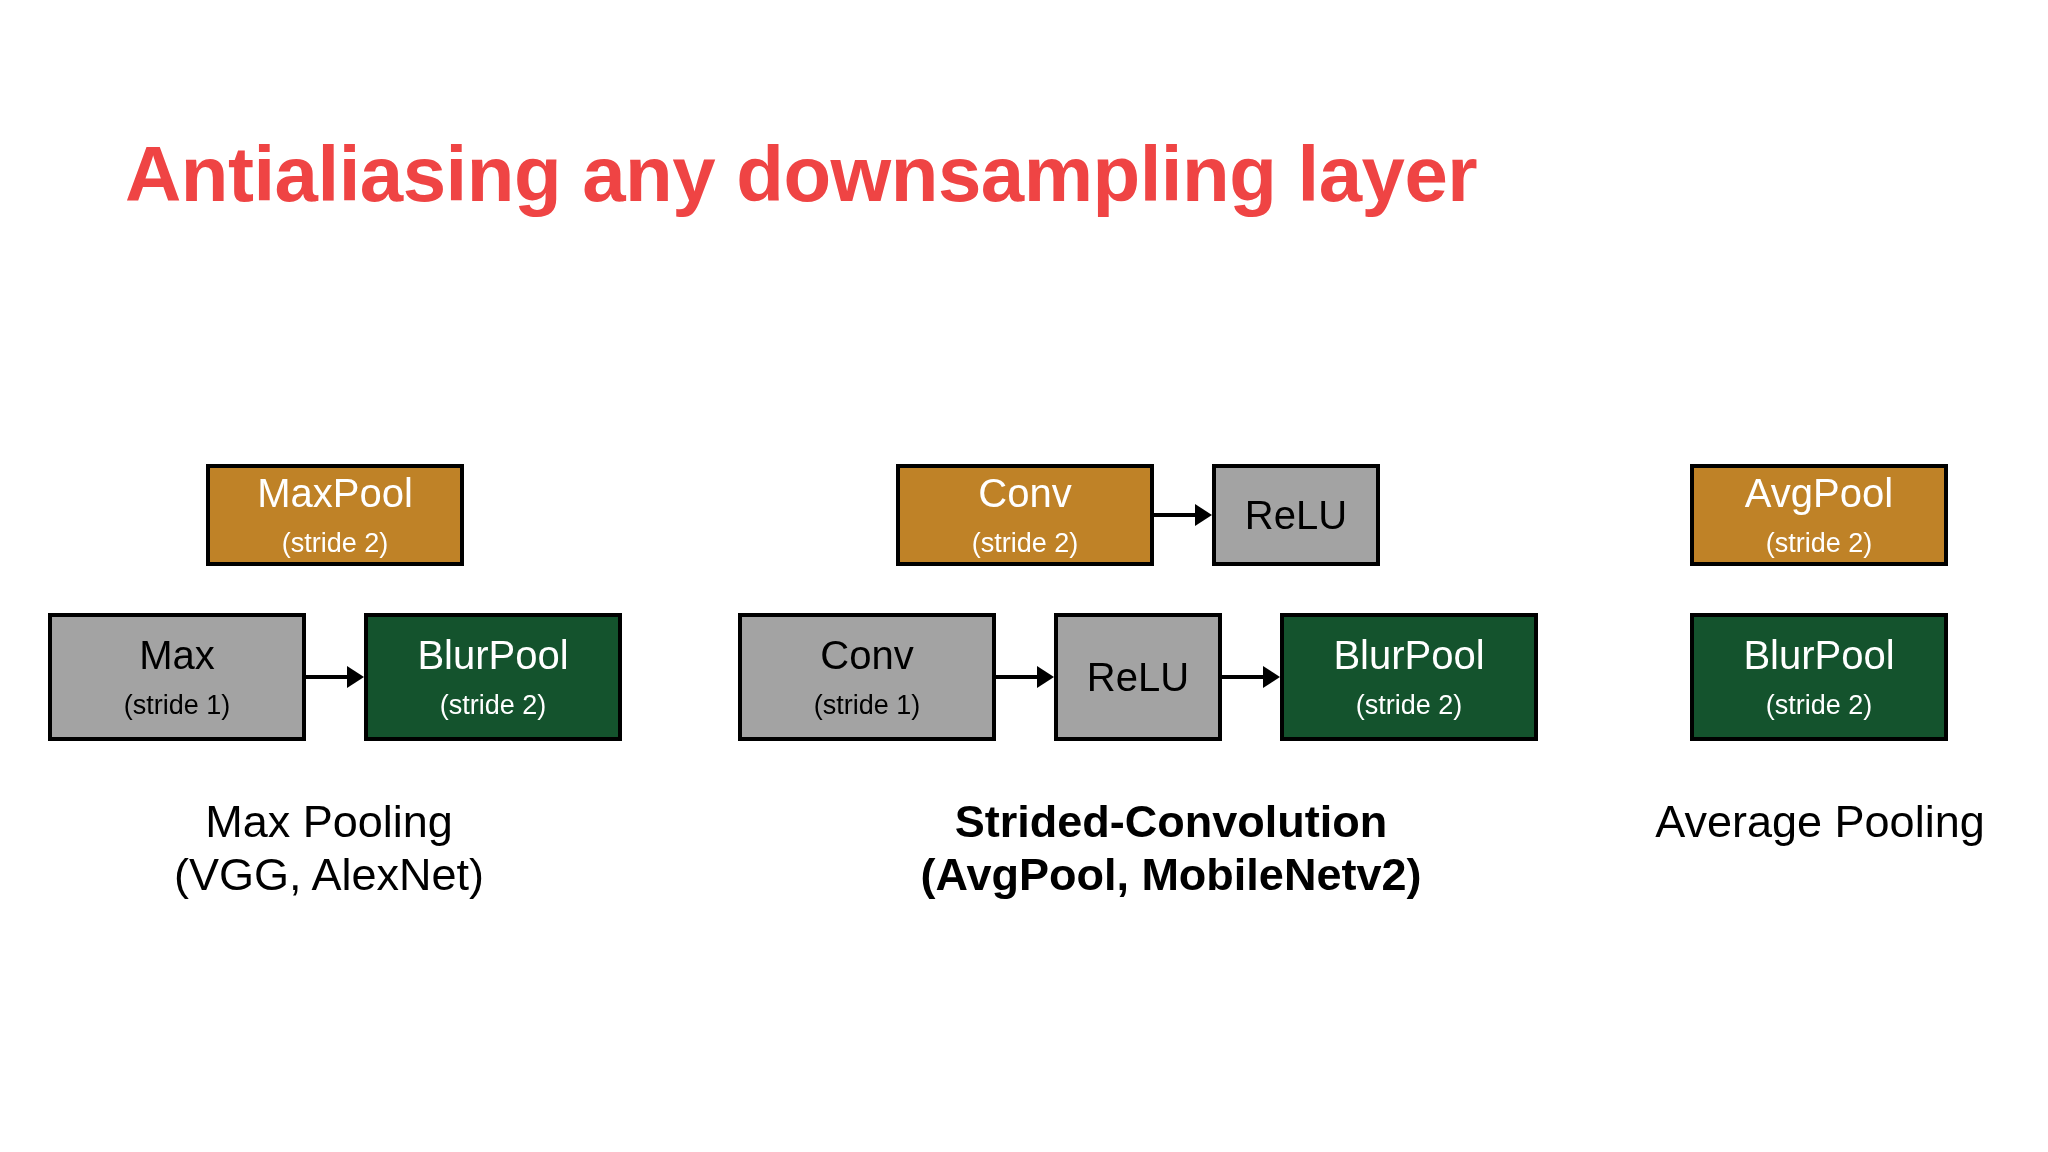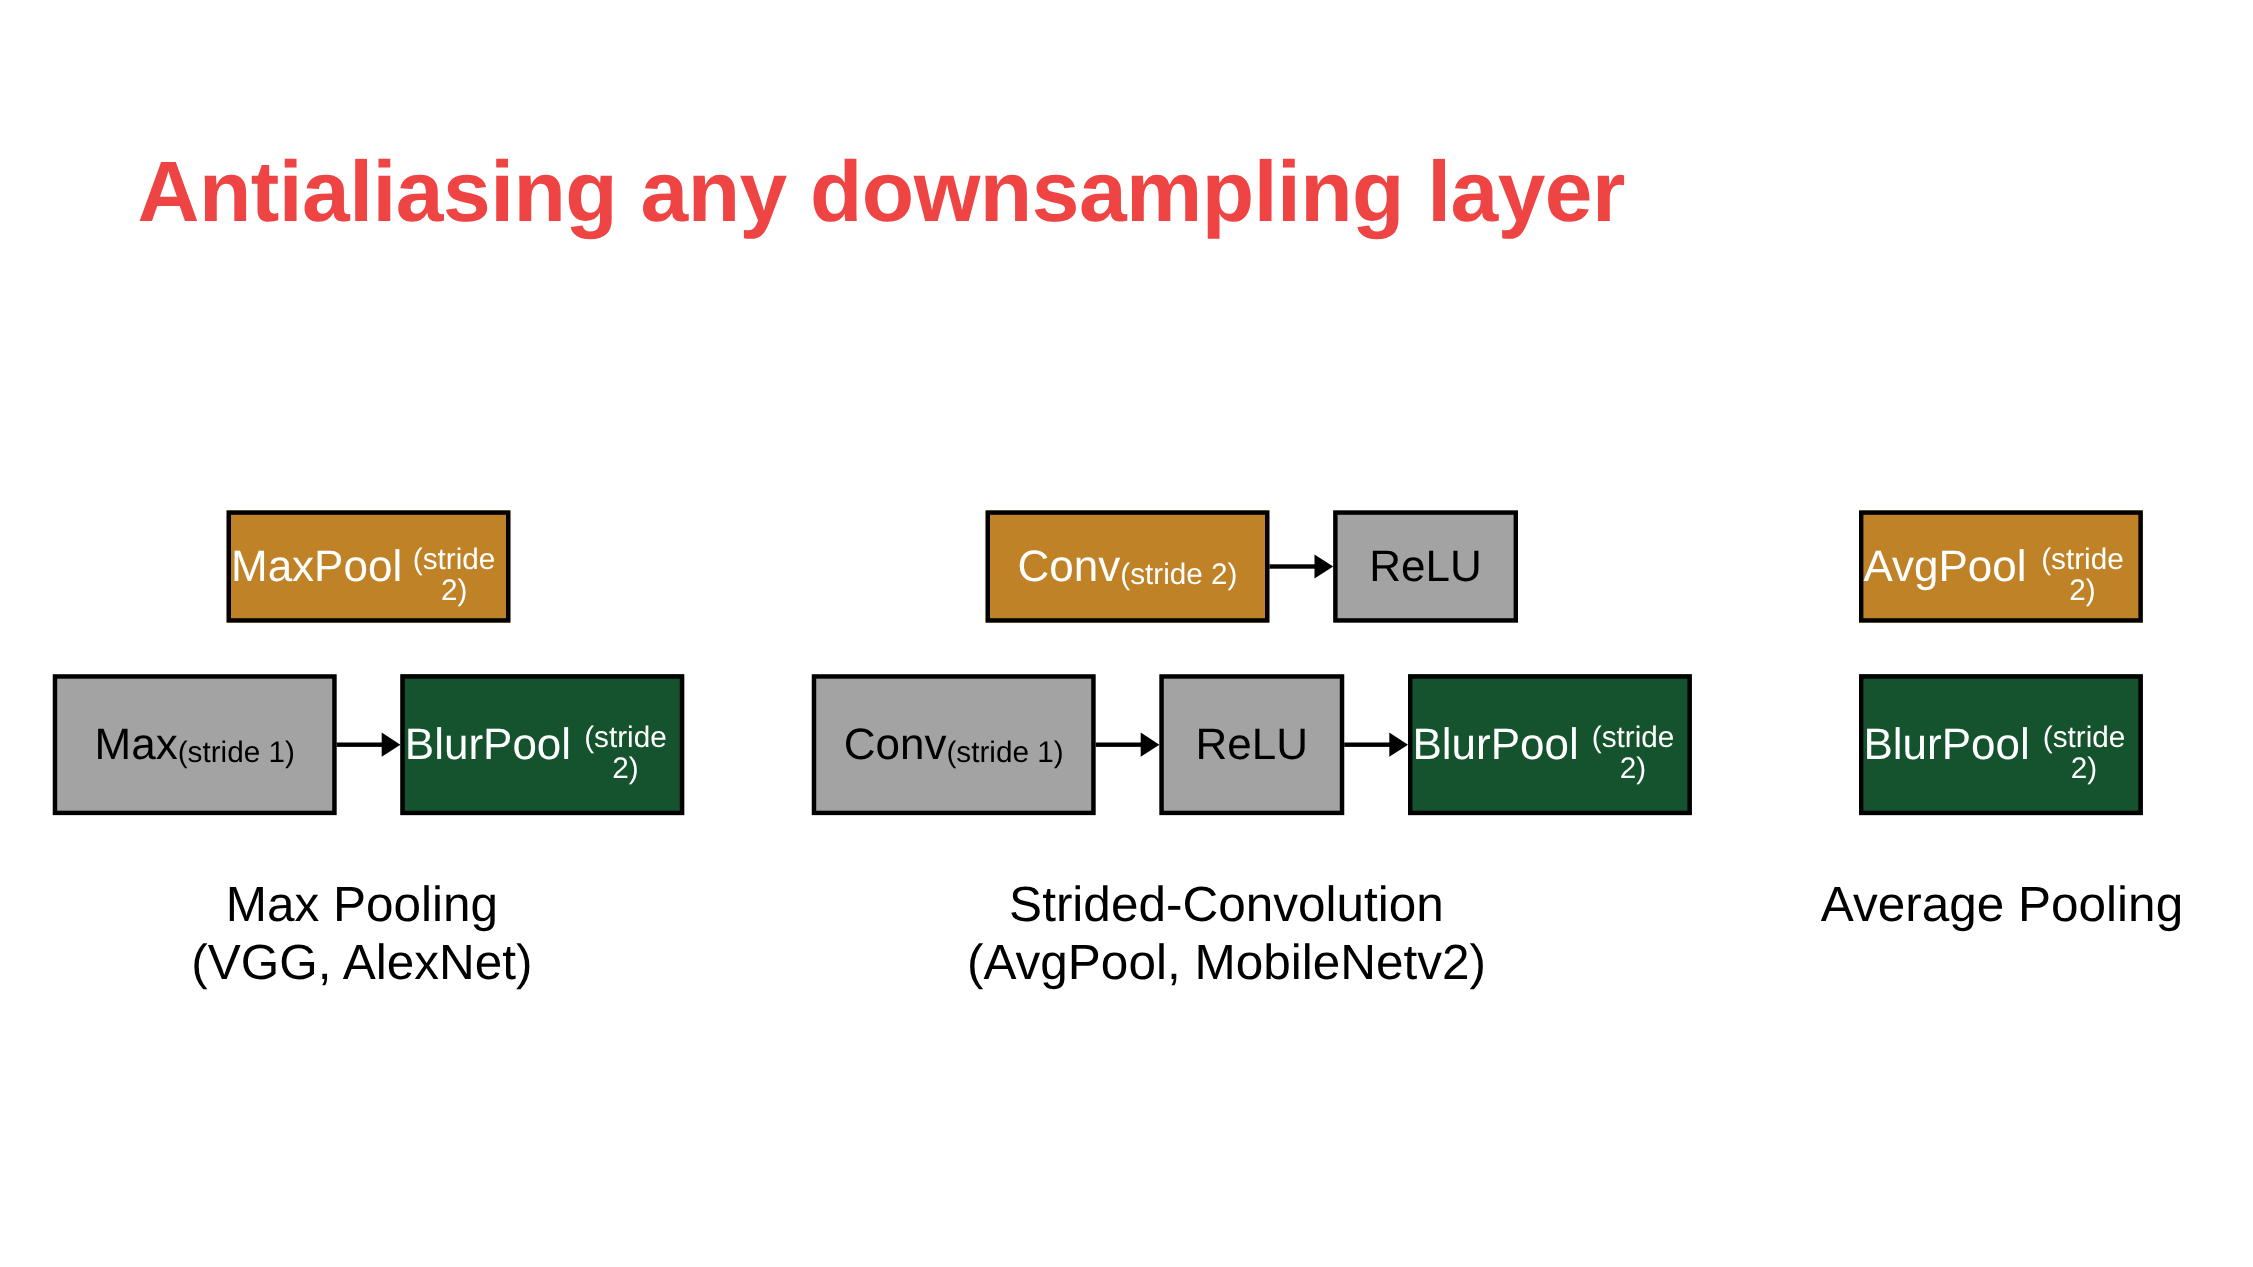--- a/index.html
+++ b/index.html
@@ -37,23 +37,24 @@
     width: 2048px;
     height: 1152px;
   }
 
   
   .node {
     position: absolute;
     box-sizing: border-box;
     border: 4px solid #000000;
     display: flex;
+    flex-direction: column;
     align-items: center;
     justify-content: center;
-    text-align: center;
+    text-align: right;
     line-height: 1.02;
   }
   .node .main-label {
     font-size: 40px;
     font-weight: 400;
     display: block;
   }
   .node .sub-label {
     font-size: 27px;
     font-weight: 400;
@@ -119,21 +120,21 @@
 
   
   #col2-conv2     { left: 896px;  top: 464px; width: 258px; height: 102px; }
   #col2-arrow1    { left: 1154px; top: 515px; width: 58px; }
   #col2-relu1     { left: 1212px; top: 464px; width: 168px; height: 102px; }
   #col2-conv1     { left: 738px;  top: 613px; width: 258px; height: 128px; }
   #col2-arrow2    { left: 996px;  top: 677px; width: 58px; }
   #col2-relu2     { left: 1054px; top: 613px; width: 168px; height: 128px; }
   #col2-arrow3    { left: 1222px; top: 677px; width: 58px; }
   #col2-blurpool  { left: 1280px; top: 613px; width: 258px; height: 128px; }
-  #col2-caption   { left: 700px;  top: 795px; width: 830px; }
+  #col2-caption   { left: 756px;  top: 795px; width: 830px; font-weight: bold; }
 
   
   #col3-avgpool   { left: 1690px; top: 464px; width: 258px; height: 102px; }
   #col3-blurpool  { left: 1690px; top: 613px; width: 258px; height: 128px; }
   #col3-caption   { left: 1610px; top: 795px; width: 420px; }
 </style>
 </head>
 <body>
 
 <div id="slide-title">Antialiasing any downsampling layer</div>

